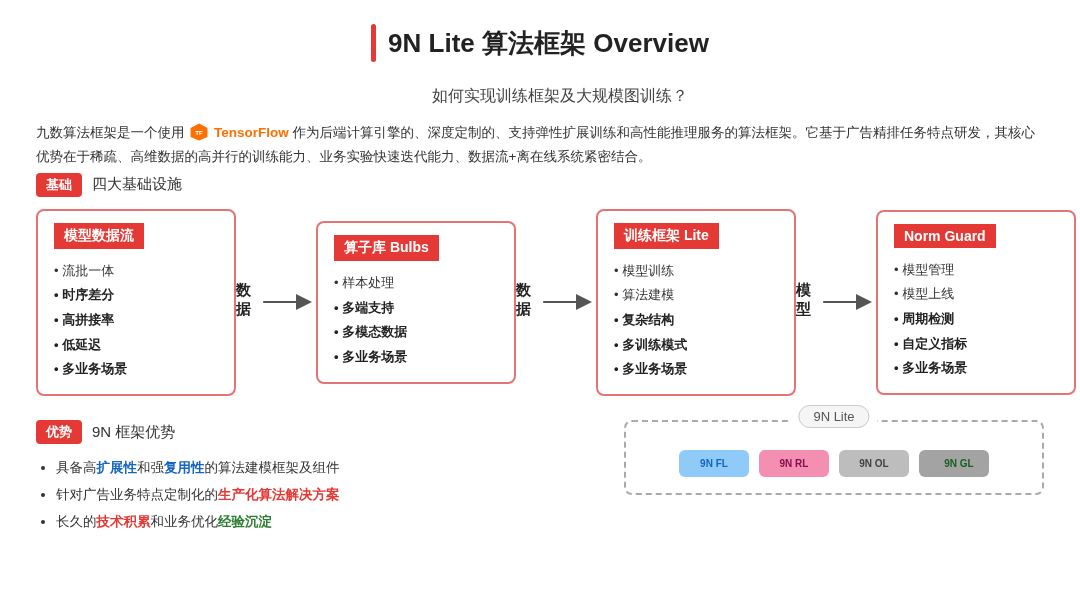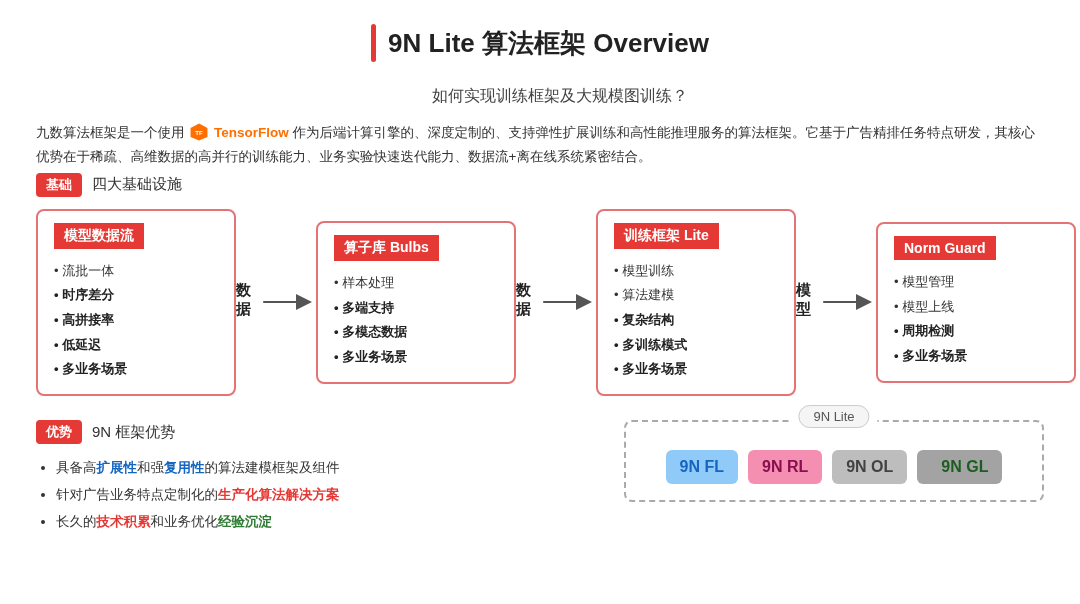--- a/index.html
+++ b/index.html
@@ -196,21 +196,21 @@
       font-weight: 500;
     }
     .diagram-items {
       display: flex;
       gap: 10px;
       justify-content: center;
     }
     .diagram-item {
       border-radius: 6px;
       padding: 8px 14px;
-      font-size: 16px;
+      font-size: 10px;
       font-weight: 600;
       color: #fff;
       text-align: center;
       min-width: 70px;
     }
     .d-blue { background: #90caf9; color: #1565c0; }
     .d-pink { background: #f48fb1; color: #880e4f; }
     .d-gray { background: #bdbdbd; color: #424242; }
     .d-green { background: #a3a3a3; color: #1b5e20; padding-left: 24px; }
 
@@ -312,20 +312,21 @@
       <line x1="4" y1="12" x2="60" y2="12" stroke="#555" stroke-width="2.5" marker-end="url(#ah3)"></line>
     </svg>
   </div>
 
   <div class="pipeline-card">
     <div class="pipeline-card-title">Norm Guard</div>
     <ul>
       <li>• 模型管理</li>
       <li>• 模型上线</li>
       <li class="bold">• <strong>周期检测</strong></li>
+      <li class="bold">• <strong>自定义指标</strong></li>
       <li class="bold">• <strong>多业务场景</strong></li>
     </ul>
   </div>
 
 </div>
 
 <div class="bottom-section">
 
   <div class="advantages">
     <div class="section-header">

